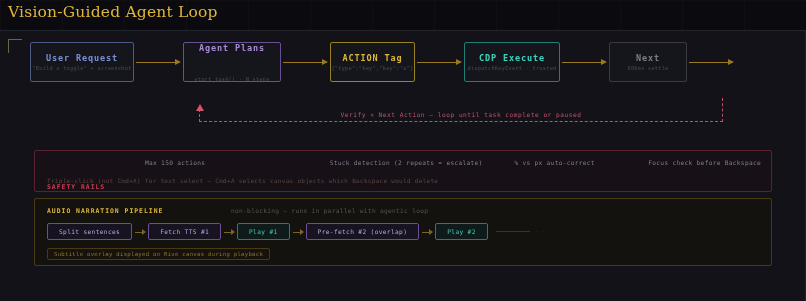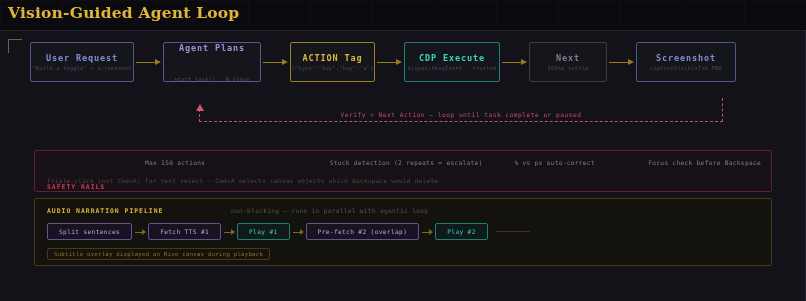--- a/index.html
+++ b/index.html
@@ -27,21 +27,21 @@
     pointer-events: none;
     z-index: 0;
   }
 
   
   .title {
     position: absolute;
     left: 8px;
     top: 3px;
     font-family: "DejaVu Serif", serif;
-    font-weight: bold;
+    font-weight: normal;
     font-size: 15.5px;
     letter-spacing: .2px;
     color: #e0b63a;
     z-index: 5;
     white-space: nowrap;
   }
 
   
   .panel {
     position: absolute;
@@ -393,24 +393,20 @@
 
   <div class="arrow"></div>
 
   <div class="node n5">
     <div class="node-label">Next</div>
     <div class="node-sub">800ms settle</div>
   </div>
 
   <div class="arrow"></div>
 
-  <div class="node n6">
-    <div class="node-label">Screenshot</div>
-    <div class="node-sub">captureVisibleTab PNG</div>
-  </div>
 
 </div>
 
 <div class="loop">
   <div class="loop-line"></div>
   <div class="loop-left"></div>
   <div class="loop-right"></div>
   <div class="loop-arrowhead"></div>
   <div class="loop-caption">Verify + Next Action — loop until task complete or paused</div>
 </div>

